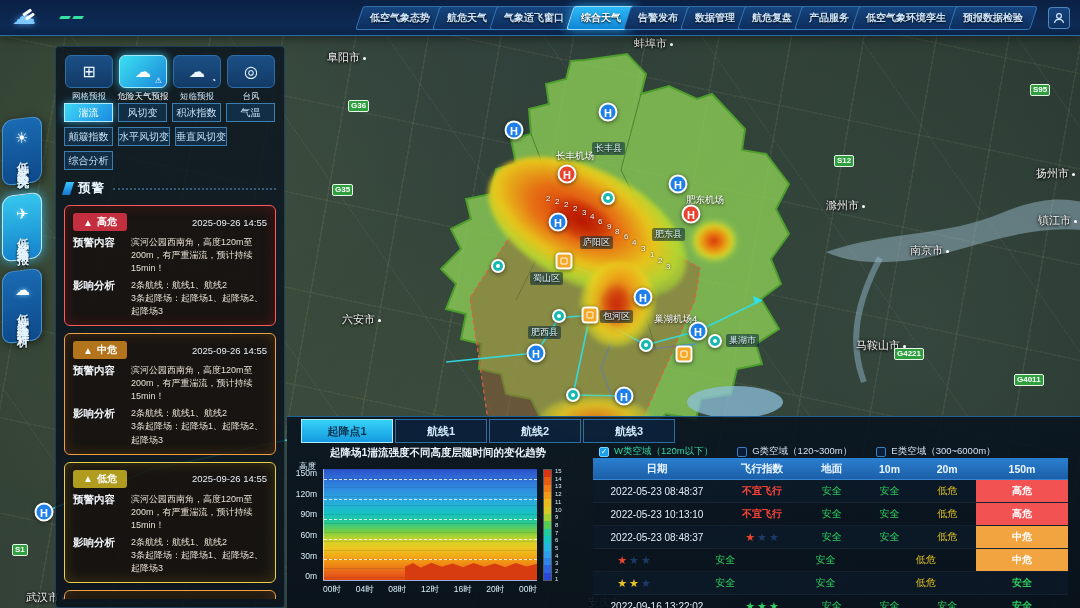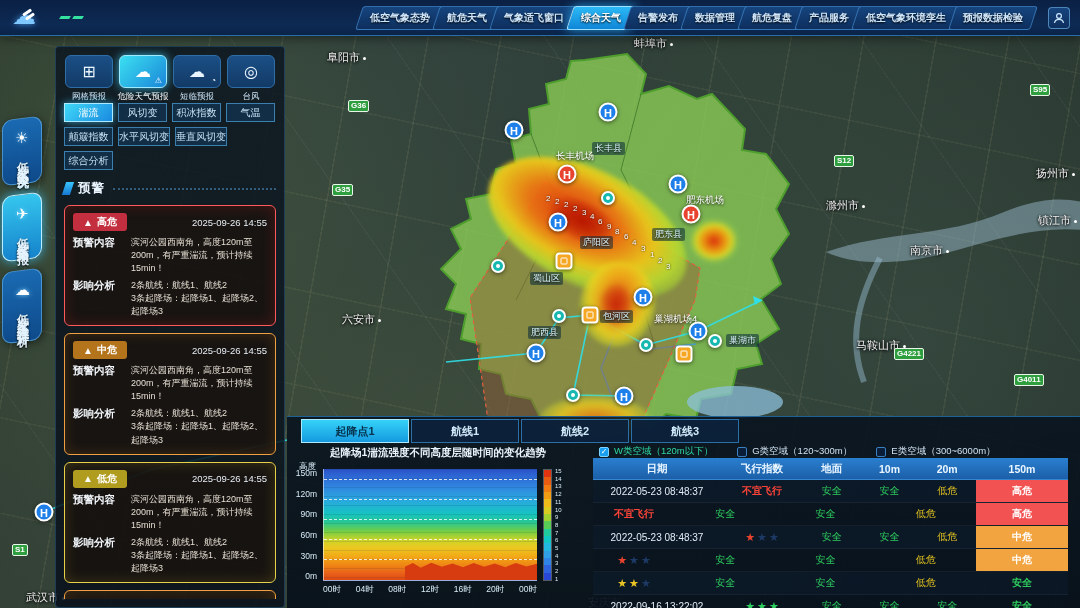--- a/index.html
+++ b/index.html
@@ -119,21 +119,21 @@
   .warn-time { font-size:9.5px; color:#e8eef4; }
   .warn-row { display:flex; gap:6px; margin-top:4px; }
   .warn-row .lbl { flex:0 0 52px; font-size:10.5px; font-weight:bold; color:#f2f6fa; }
   .warn-row .val { flex:1; font-size:9px; line-height:1.45; color:#e6ded2; }
 
   
   #bottom-panel { position:absolute; left:287px; top:416px; width:793px; height:192px; z-index:20;
     background:linear-gradient(180deg, rgba(7,18,30,.88), rgba(5,14,24,.9));
     border-top:1px solid rgba(40,130,200,.7); }
   #bp-tabs { display:flex; gap:2px; padding:2px 0 0 14px; height:26px; }
-  .bp-tab { width:108px; display:flex; align-items:center; justify-content:center; font-size:11px; font-weight:bold;
+  .bp-tab { width:92px; display:flex; align-items:center; justify-content:center; font-size:11px; font-weight:bold;
     background:rgba(12,34,60,.92); border:1px solid #2a6fa8; color:#cfe8f8; cursor:pointer; }
   .bp-tab.active { background:linear-gradient(180deg,#35d2f8,#159ae0); color:#06324e; border-color:#aeeaff; }
   #bp-body { display:flex; height:164px; }
 
   
   #chart-block { position:relative; flex:0 0 302px; padding-top:3px; }
   #chart-title { text-align:center; font-size:10.5px; font-weight:bold; color:#eaf4fc; }
   #chart-area { position:relative; margin-top:3px; }
   #ylabel { position:absolute; left:12px; top:-2px; font-size:8.5px; color:#d8ecf8; }
   #y-ticks { position:absolute; left:0; top:6px; width:34px; height:112px; display:flex; flex-direction:column; justify-content:space-between; align-items:flex-end; padding-right:4px; }
@@ -558,20 +558,21 @@
               <span class="cell c-date">2022-05-23 08:48:37</span>
               <span class="cell c-fly">
                 <span class="sev-nofly">不宜飞行</span>
               </span>
               <span class="cell c-g sev-safe">安全</span>
               <span class="cell c-10 sev-safe">安全</span>
               <span class="cell c-20 sev-low">低危</span>
               <span class="cell c-150 bg-high">高危</span>
             </div>
             <div class="t-row">
+              <span class="cell c-date">2022-05-23 10:13:10</span>
               <span class="cell c-fly">
                 <span class="sev-nofly">不宜飞行</span>
               </span>
               <span class="cell c-g sev-safe">安全</span>
               <span class="cell c-10 sev-safe">安全</span>
               <span class="cell c-20 sev-low">低危</span>
               <span class="cell c-150 bg-high">高危</span>
             </div>
             <div class="t-row">
               <span class="cell c-date">2022-05-23 08:48:37</span>

